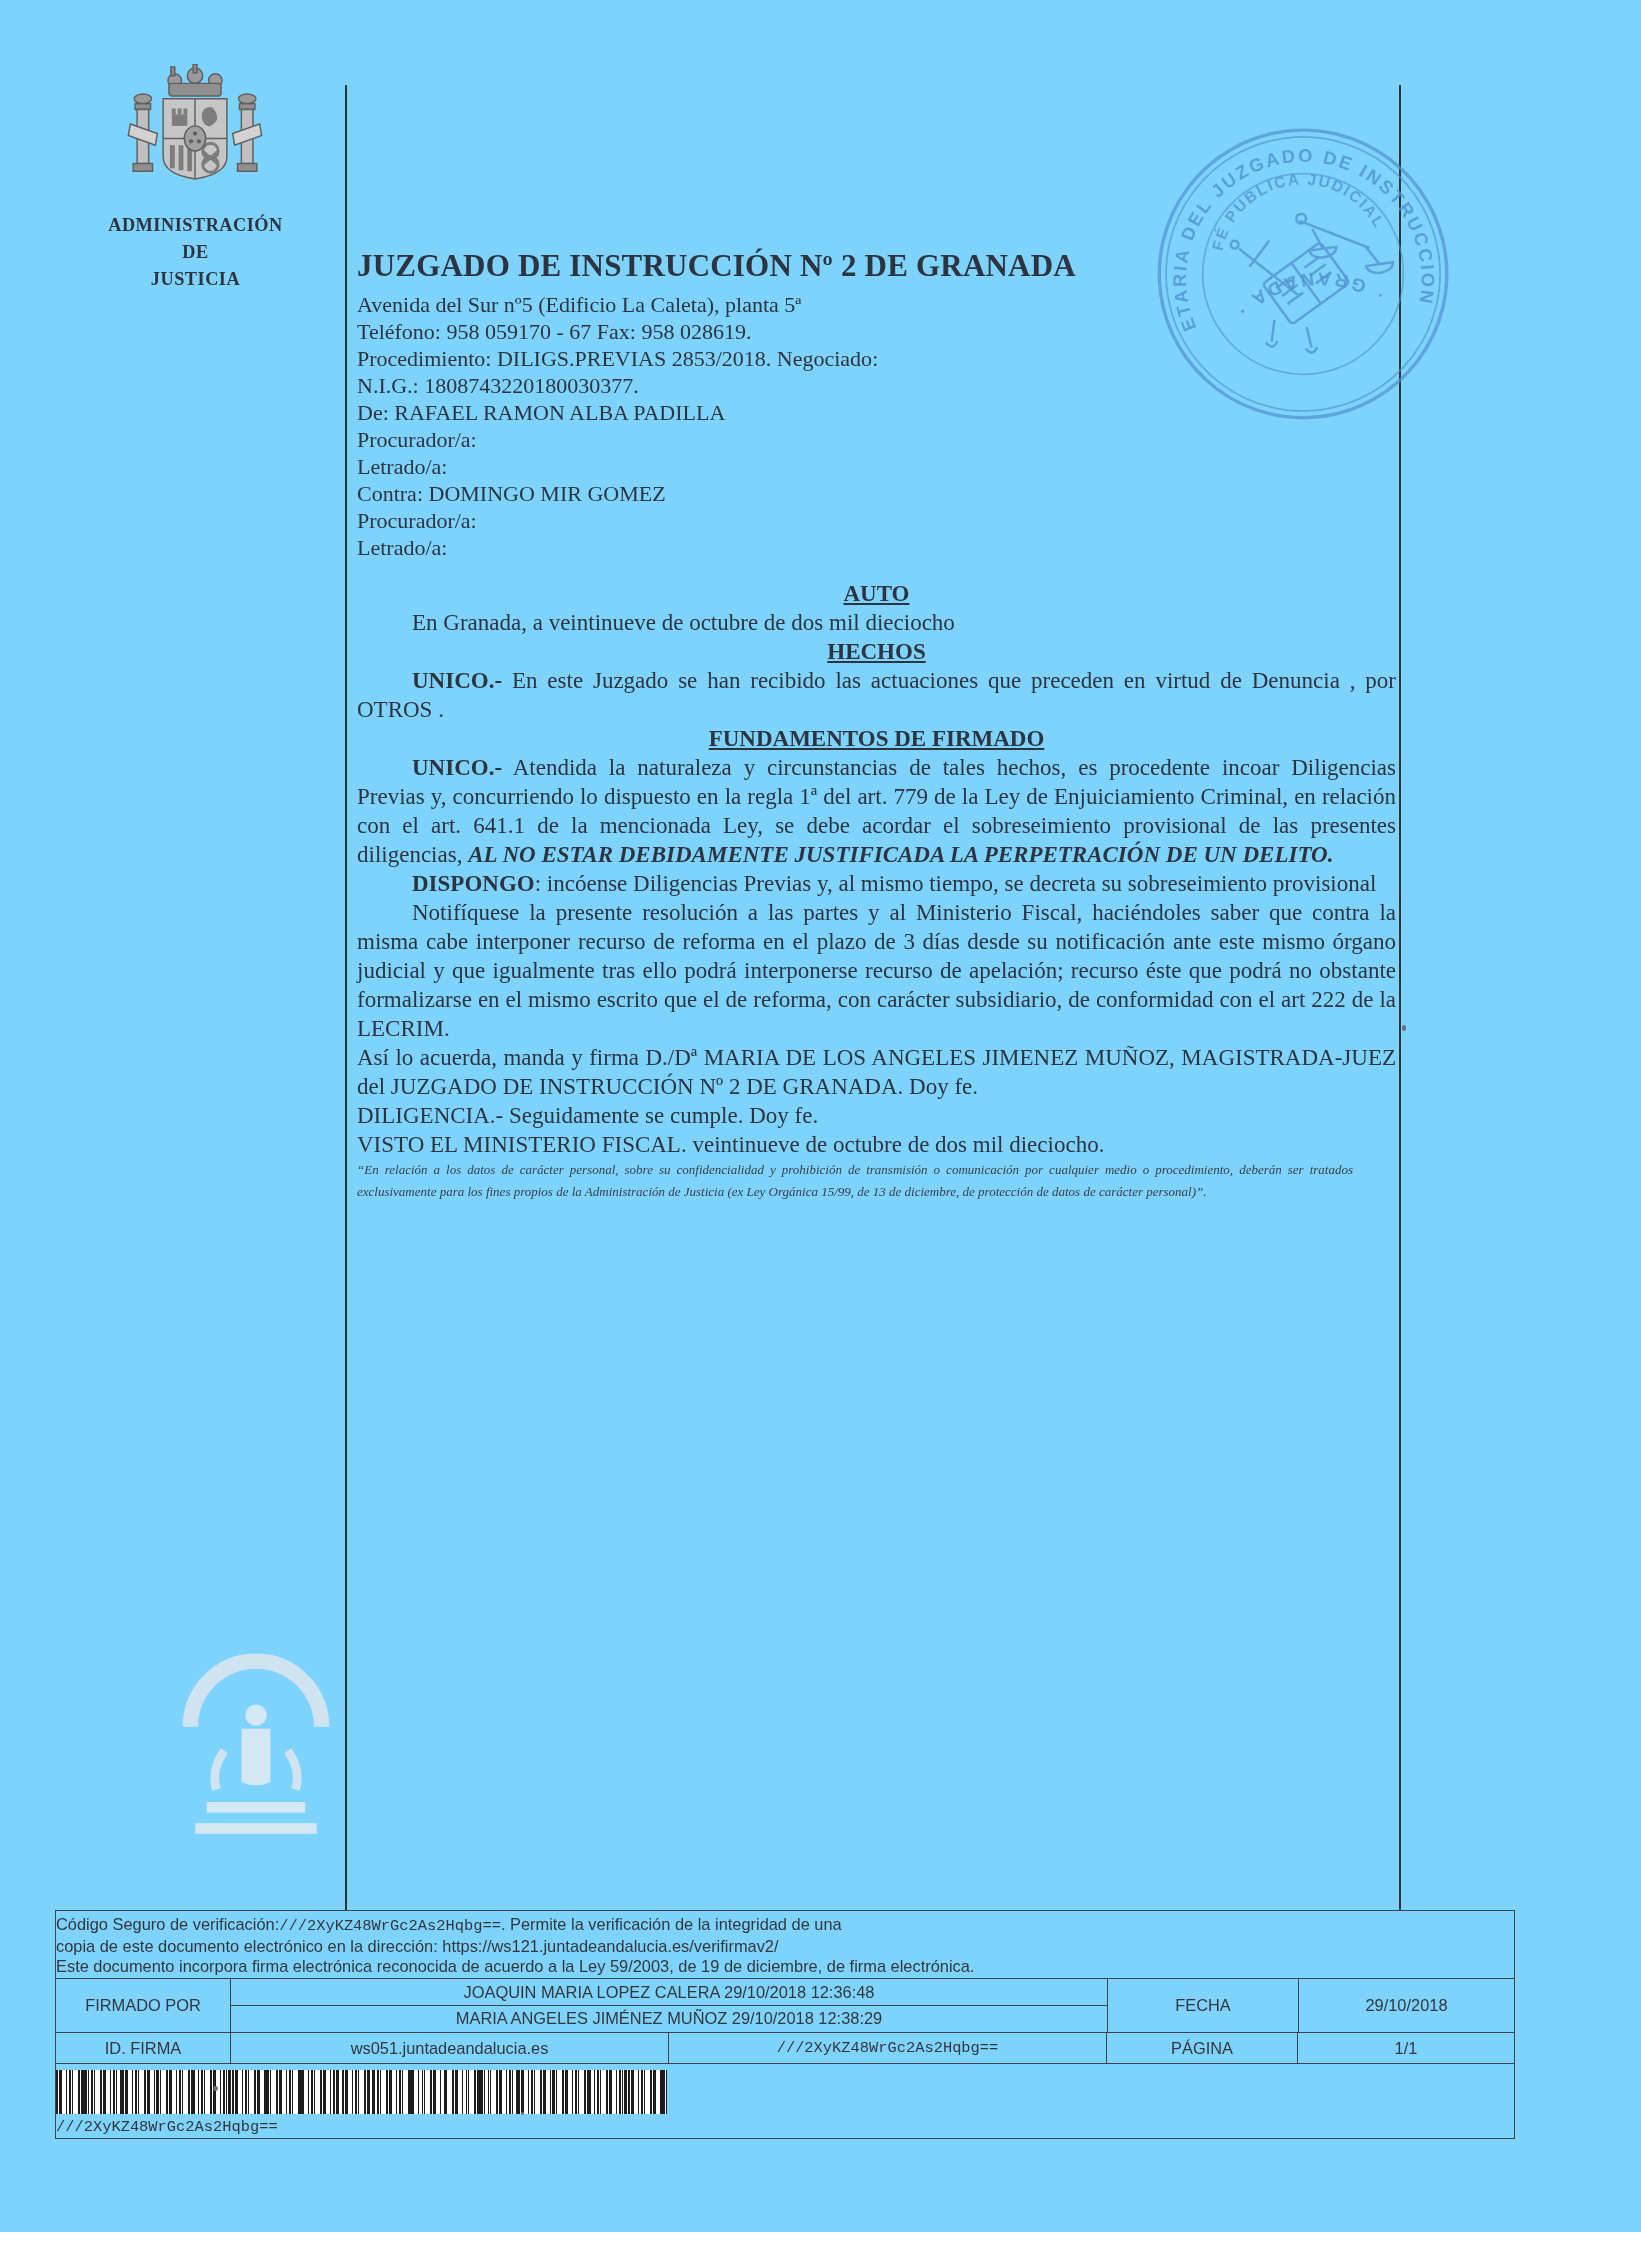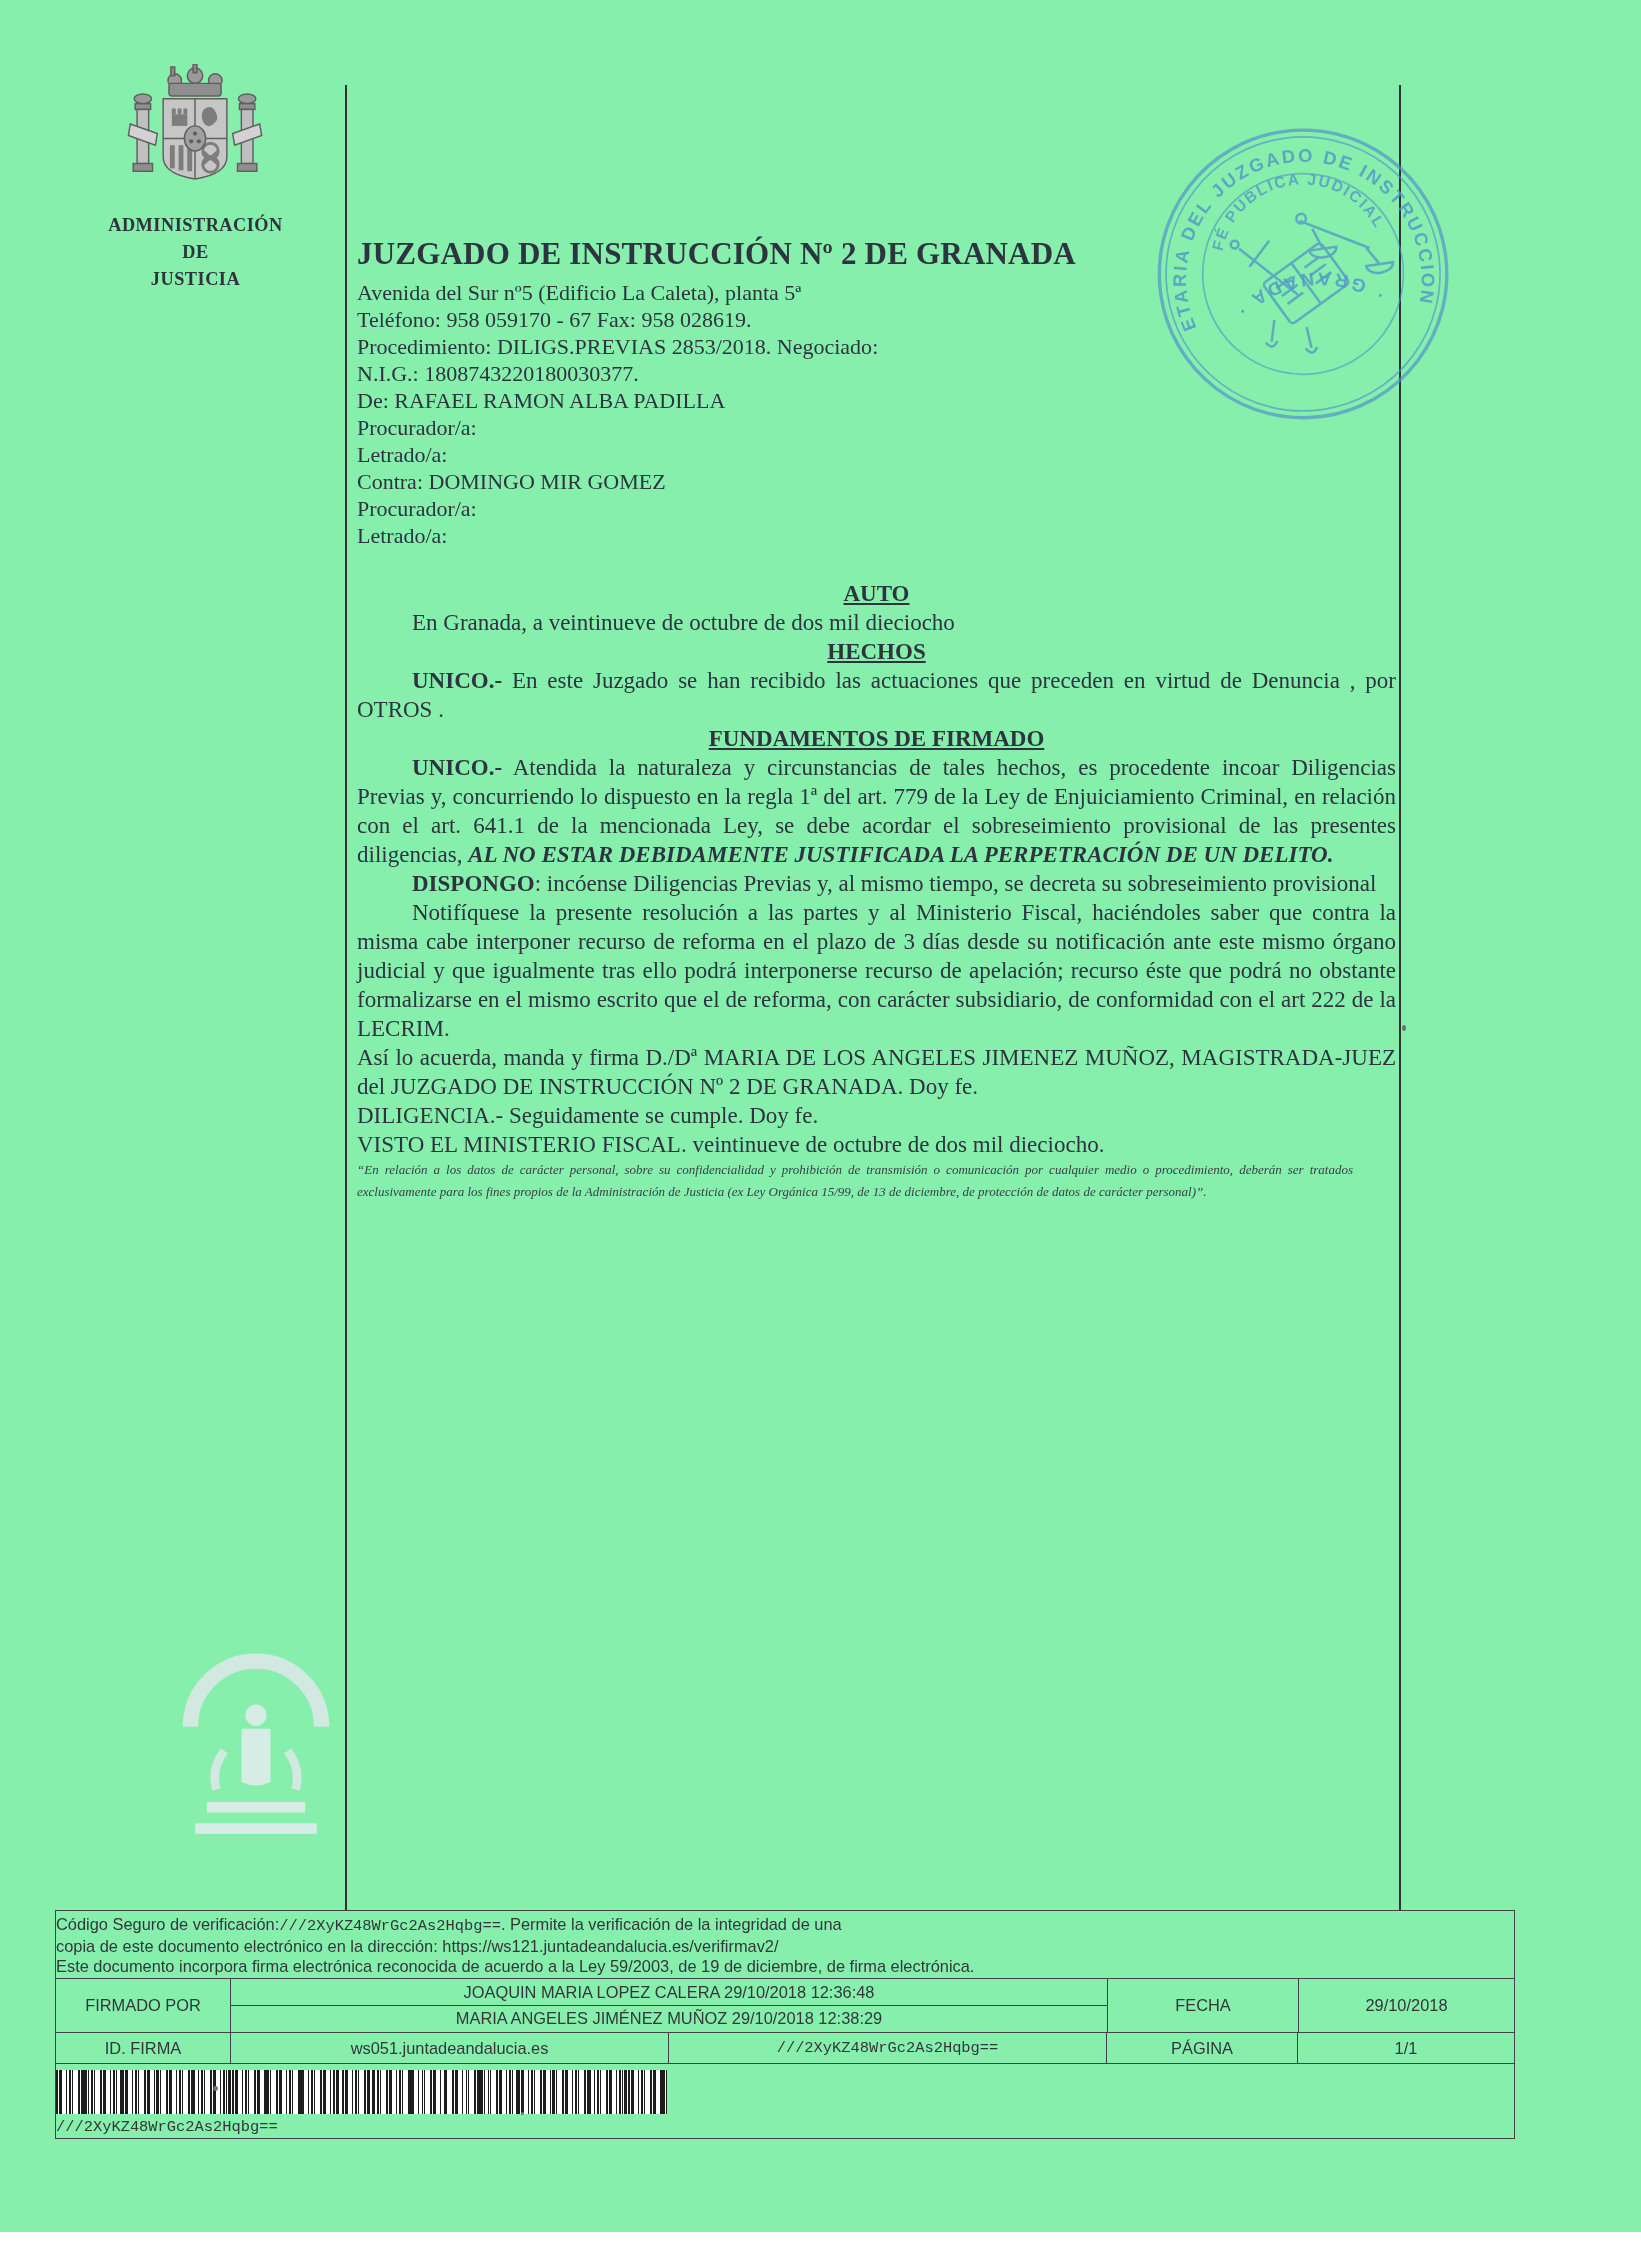--- a/index.html
+++ b/index.html
@@ -1,30 +1,30 @@
 <!DOCTYPE html>
 <html><head>
 <meta charset="utf-8">
 <style>
   html,body{margin:0;padding:0;background:#ffffff;}
-  .page{position:relative;width:1641px;height:2257px;background:#86efac;overflow:hidden;
+  .page{position:relative;width:1641px;height:2257px;background:#7dd3fc;overflow:hidden;
         font-family:"Liberation Serif", serif;color:#2d3440;}
   .abs{position:absolute;}
 
   
   .org-label{left:93px;top:212px;width:205px;text-align:center;
              font-weight:bold;font-size:18.3px;line-height:27px;letter-spacing:0.5px;}
 
   
   .vline{position:absolute;top:85px;width:1.9px;height:1825px;background:#2f3237;}
   .vline.left{left:345px;}
   .vline.right{left:1399px;}
 
   
-  .hdr{left:357px;top:236px;width:1043px;}
+  .hdr{left:357px;top:248px;width:1043px;}
   .hdr .title{font-size:31px;font-weight:bold;letter-spacing:0.2px;white-space:nowrap;}
   .hdr .line{font-size:22px;line-height:27px;}
   .hdr .line b{font-weight:normal;}
   .hdr .lines{margin-top:7px;}
 
   
   .stamp{left:1155px;top:122px;width:301px;height:311px;transform:rotate(-8deg);opacity:.88;}
 
   
   .body-col{left:357px;top:579px;width:1039px;font-size:23px;line-height:29px;text-align:justify;}

